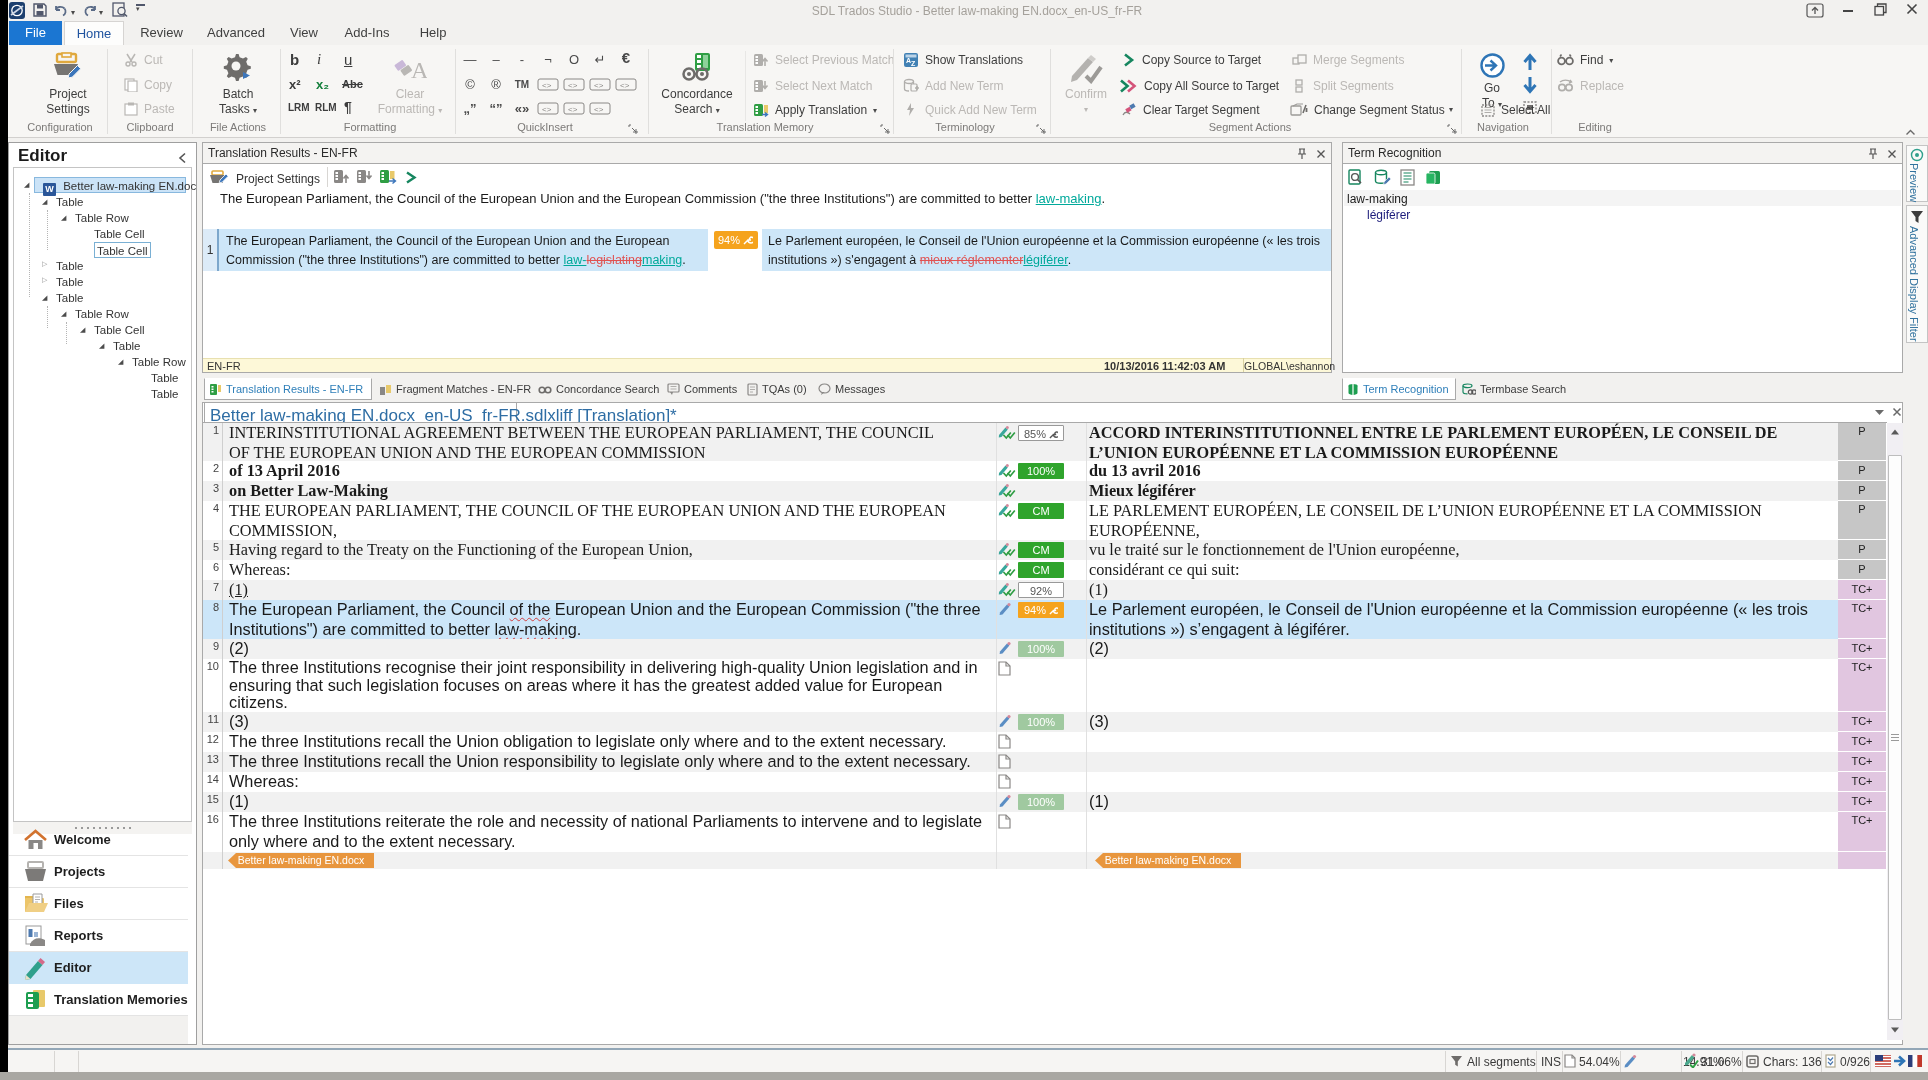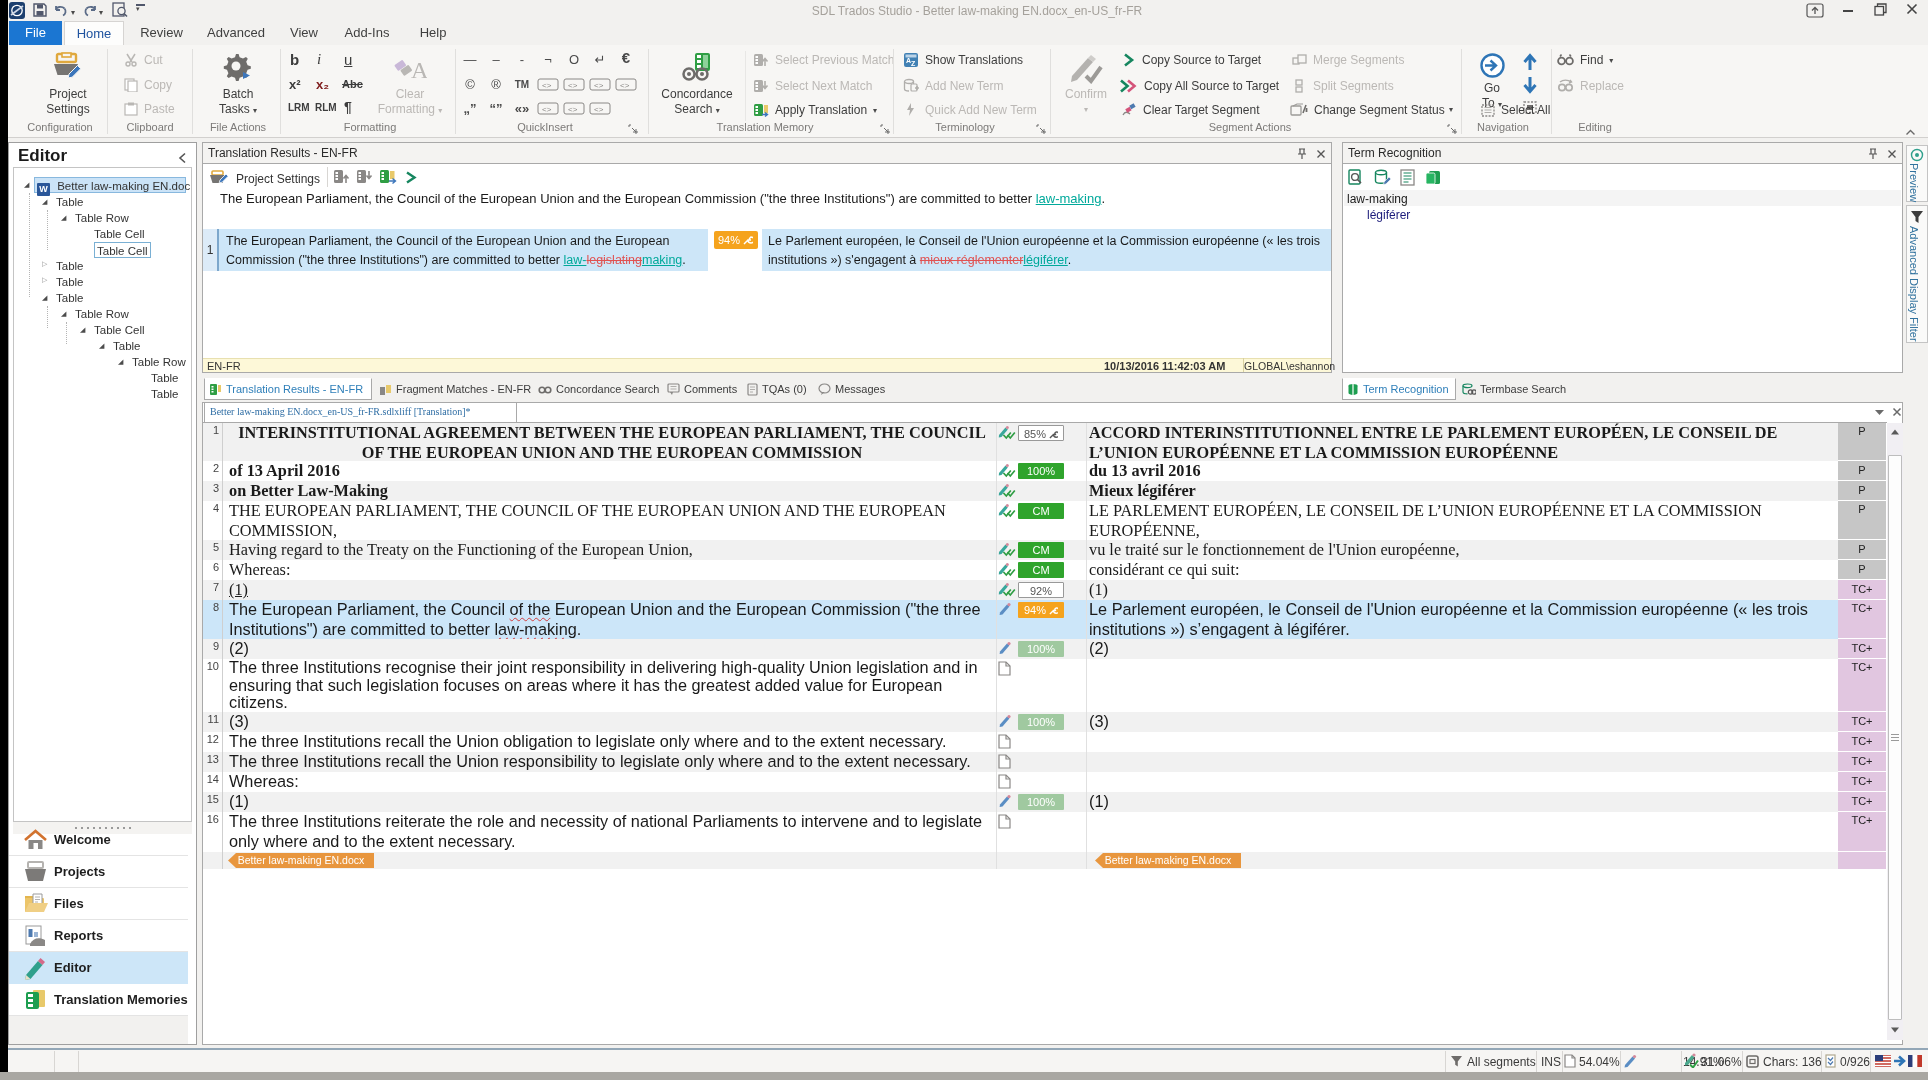--- a/index.html
+++ b/index.html
@@ -146,21 +146,21 @@
       </div>
   <div>Batch<br>Tasks <span class="dd">▾</span></div>
 </div>
 <div class="rlbl" style="left:198px;width:80px;">File Actions</div>
 <div class="vsep" style="left:280px;"></div>
 
 <div class="abs" style="left:290px;top:51px;width:18px;height:17px;font-size:15px;font-weight:bold;color:#3d3d3d;">b</div>
 <div class="abs" style="left:317px;top:51px;width:18px;height:17px;font-size:15px;font-style:italic;color:#3d3d3d;font-family:'Liberation Serif',serif;">i</div>
 <div class="abs" style="left:344px;top:51px;width:18px;height:17px;font-size:15px;text-decoration:underline;color:#3d3d3d;">u</div>
 <div class="abs" style="left:289px;top:77px;width:20px;height:16px;font-size:13px;font-weight:bold;color:#3d3d3d;">x²</div>
-<div class="abs" style="left:316px;top:77px;width:20px;height:16px;font-size:13px;font-weight:bold;color:#7f1d1d;">x₂</div>
+<div class="abs" style="left:316px;top:77px;width:20px;height:16px;font-size:13px;font-weight:bold;color:#15803d;">x₂</div>
 <div class="abs" style="left:342px;top:78px;width:22px;height:16px;font-size:11px;font-weight:bold;color:#3d3d3d;text-decoration:line-through;">Abc</div>
 <div class="abs" style="left:288px;top:102px;width:22px;height:14px;font-size:10px;font-weight:bold;color:#3d3d3d;">LRM</div>
 <div class="abs" style="left:315px;top:102px;width:22px;height:14px;font-size:10px;font-weight:bold;color:#3d3d3d;">RLM</div>
 <div class="abs" style="left:344px;top:99px;width:18px;height:16px;font-size:14px;font-weight:bold;color:#3d3d3d;">¶</div>
 <div class="bb" style="left:372px;top:52px;width:76px;color:#bbb8b5;">
   <div class="ic">
         <svg width="34" height="32" viewBox="0 0 34 32">
           <rect x="2" y="10" width="10" height="7" rx="1" transform="rotate(-35 7 13)" fill="#c9b8d8"></rect>
           <rect x="8" y="15" width="10" height="7" rx="1" transform="rotate(-35 13 18)" fill="#b9b7b4"></rect>
           <text x="18" y="26" font-size="24" font-family="Liberation Serif" fill="#b9b7b4">A</text>
@@ -385,21 +385,21 @@
       <path d="M1.5 6.5 L5.5 2.5 L9.5 6.5" fill="none" stroke="#6a6a6a" stroke-width="1.4"></path>
     </svg>
 
 <div class="abs" style="left:8px;top:142px;width:189px;height:903px;background:#fff;border:1px solid #9f9f9f;"></div>
 <div class="abs" style="left:18px;top:146px;font-size:17px;font-weight:bold;color:#1a1a1a;">Editor</div>
 <svg class="abs" style="left:178px;top:152px;" width="9" height="12" viewBox="0 0 9 12">
       <path d="M7 1.5 L2 6 L7 10.5" fill="none" stroke="#555" stroke-width="1.6"></path>
     </svg>
 <div class="abs" style="left:13px;top:167px;width:179px;height:655px;background:#fff;border:1px solid #c4c4c4;"></div>
 
-<div class="tree-item" style="left:34px;top:177px;width:152px;background:#cbe3f7;border:1px solid #88b8de;padding-left:2px;">
+<div class="tree-item" style="left:34px;top:177px;width:152px;background:#cbe3f7;border:1px solid #88b8de;padding-left:8px;">
   <span style="display:inline-block;width:13px;height:13px;background:#2a5699;color:#fff;font-size:9px;font-weight:bold;text-align:center;line-height:13px;vertical-align:-2px;border-radius:1px;">W</span>
   <span style="margin-left:4px;">Better law-making EN.doc</span>
 </div>
 <div class="tree-arrow" style="left:24px;top:181px;">◢</div>
 <div class="tree-item" style="left:56px;top:194px;">Table</div>
     <div class="tree-arrow" style="left:42px;top:198px;">◢</div>
 <div class="tree-item" style="left:75px;top:210px;">Table Row</div>
     <div class="tree-arrow" style="left:61px;top:214px;">◢</div>
 <div class="tree-item" style="left:94px;top:226px;">Table Cell</div>
 <div class="tree-item" style="left:94px;top:242px;border:1px solid #7ab0d4;padding:0 2px;">Table Cell</div>
@@ -638,32 +638,32 @@
     </svg>
 <div class="abs" style="left:1908px;top:163px;width:18px;font-size:11px;color:#31729e;writing-mode:vertical-lr;">Preview</div>
 <div class="abs" style="left:1906px;top:205px;width:22px;height:138px;background:#fafaf9;border:1px solid #c4c4c4;"></div>
 <svg class="abs" style="left:1910px;top:210px;" width="14" height="14" viewBox="0 0 14 14">
       <path d="M1 1 h12 l-4.5 6 v6 l-3 -2 v-4 z" fill="#3d3d3d"></path>
     </svg>
 <div class="abs" style="left:1908px;top:226px;width:18px;font-size:11px;color:#31729e;writing-mode:vertical-lr;">Advanced Display Filter</div>
 
 <div class="abs" style="left:202px;top:402px;width:1701px;height:643px;background:#fff;border:1px solid #a9a9a9;"></div>
 <div class="abs" style="left:204px;top:402px;width:313px;height:20px;background:#fff;border:1px solid #a9a9a9;border-bottom:none;"></div>
-<div class="abs" style="left:210px;top:406px;font-size:10px;color:#2e6da4;font-family:Liberation Serif, serif;">Better law-making EN.docx_en-US_fr-FR.sdlxliff [Translation]*</div>
+<div class="abs" style="left:210px;top:406px;font-size:17px;color:#2e6da4;">Better law-making EN.docx_en-US_fr-FR.sdlxliff [Translation]*</div>
 <svg class="abs" style="left:1874px;top:409px;" width="11" height="7" viewBox="0 0 11 7">
       <path d="M1 1 L5.5 6 L10 1 z" fill="#6a6a6a"></path>
     </svg>
 <svg class="abs" style="left:1892px;top:407px;" width="10" height="10" viewBox="0 0 10 10">
       <path d="M1.5 1.5 L8.5 8.5 M8.5 1.5 L1.5 8.5" stroke="#6a6a6a" stroke-width="1.5"></path>
     </svg>
 <div class="abs" style="left:203px;top:422px;width:1684px;height:1px;background:#a9a9a9;"></div>
 
 <div class="grow bgA" style="top:423px;height:38px;">
   <div class="gnum">1</div>
-  <div class="gsrc serif" style="font-weight:bold;text-align:center;">INTERINSTITUTIONAL AGREEMENT BETWEEN THE EUROPEAN PARLIAMENT, THE COUNCIL<br>OF THE EUROPEAN UNION AND THE EUROPEAN COMMISSION</div>
+  <div class="gsrc serif" style="font-weight:normal;">INTERINSTITUTIONAL AGREEMENT BETWEEN THE EUROPEAN PARLIAMENT, THE COUNCIL<br>OF THE EUROPEAN UNION AND THE EUROPEAN COMMISSION</div>
   <div class="gico">
         <svg width="18" height="16" viewBox="0 0 18 16">
           <path d="M1 10 L7.5 2.5 l2.3 2 L3.5 12 l-2.7.6 z" fill="#3aa79b"></path>
           <circle cx="9.3" cy="2.6" r="1.5" fill="#d4889a"></circle>
           <path d="M5.5 10 l2.8 3 4.5-5.5" stroke="#2f9e44" stroke-width="1.7" fill="none"></path>
           <path d="M9.5 10 l2.8 3 4.5-5.5" stroke="#2f9e44" stroke-width="1.7" fill="none"></path>
         </svg>
       </div>
   <div class="badge bout">85% <svg width="9" height="9" viewBox="0 0 10 10" style="display:inline-block;vertical-align:-1px;">
           <path d="M1 9 L5 5 M5 5 a3 3 0 1 0 3 -3 l-1.5 1.5 0 1.5 1.5 0 z" stroke="#555" stroke-width="1.5" fill="none"></path>

